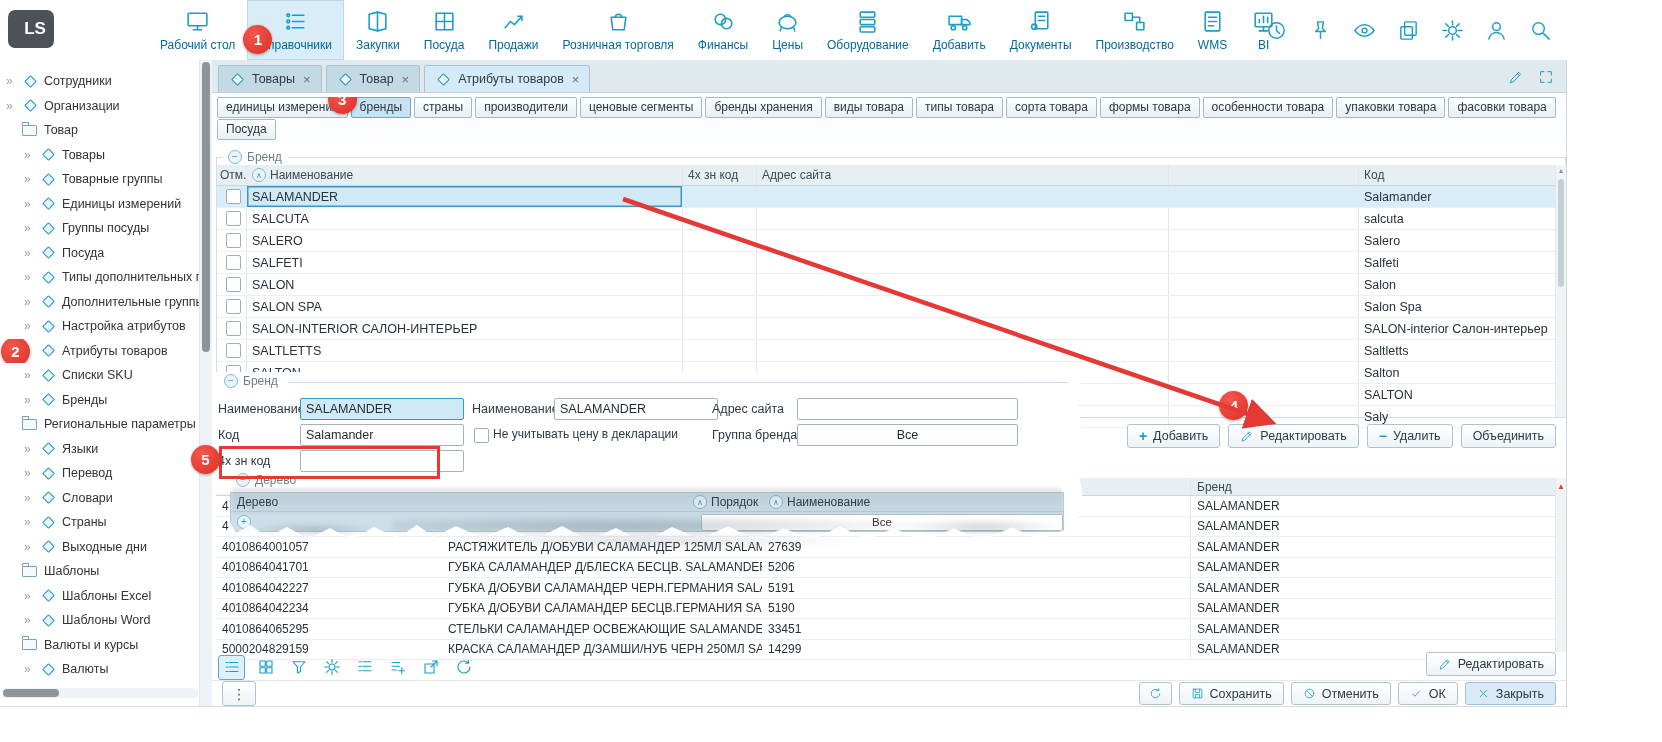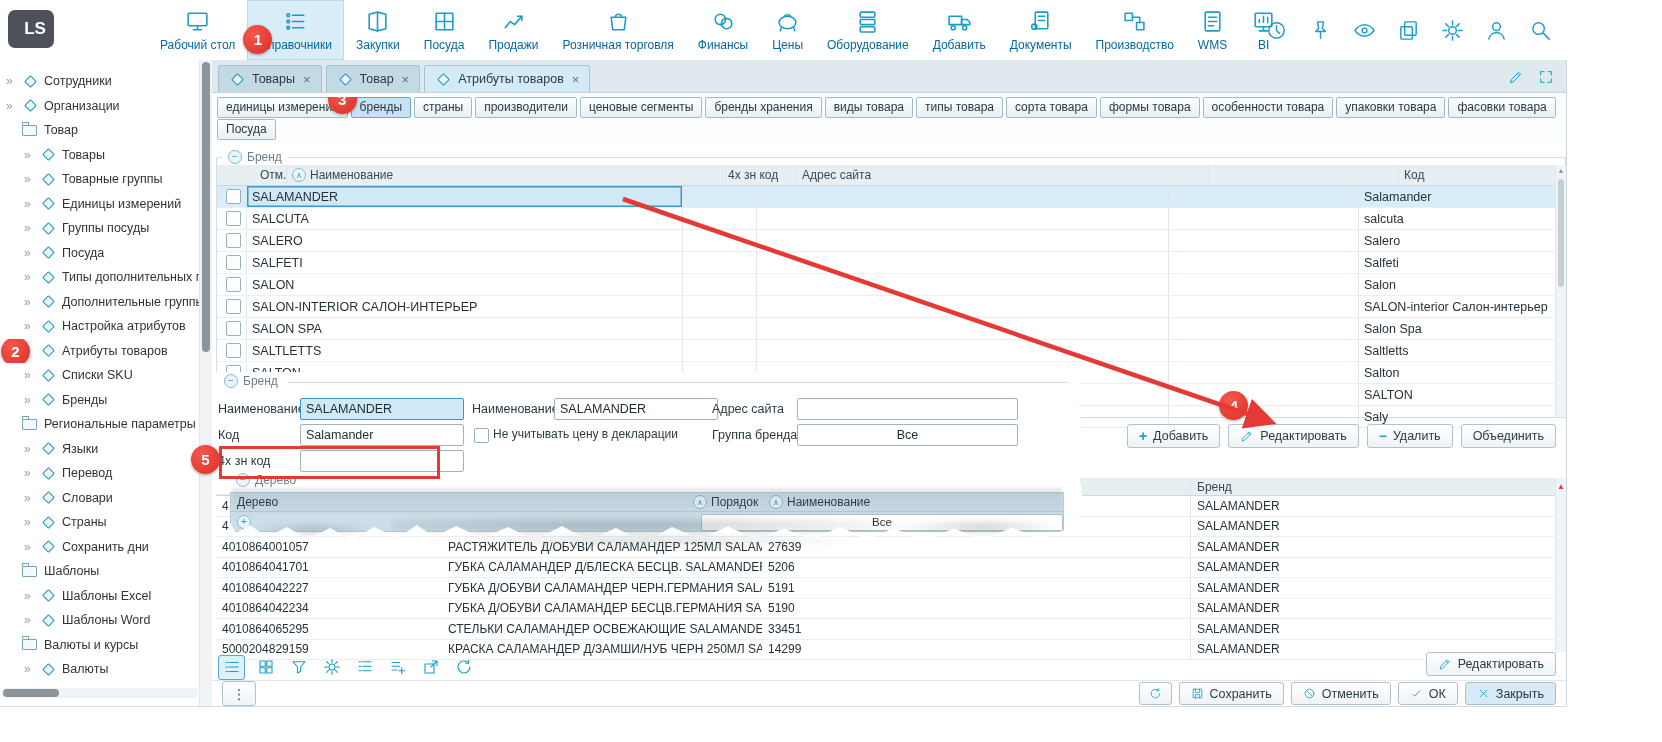--- a/index.html
+++ b/index.html
@@ -97,21 +97,21 @@
   .sorticon{display:inline-flex;width:12px;height:12px;border-radius:50%;border:1px solid #7db9d8;
          color:#3a96c4;font-size:8px;align-items:center;justify-content:center;background:#eaf5fb;
          margin-right:4px;flex:none;}
 
   
   .brand-group{position:absolute;left:4px;top:90px;width:1350px;height:268px;}
   .brand-frame{position:absolute;left:0;top:7px;right:0;bottom:0;border:1px solid #d3dde4;}
   .brand-legend{left:6px;top:0;}
   .bhead{position:absolute;left:1px;top:15px;width:1339px;height:21px;background:#e7eff3;
          border-bottom:1px solid #c9d6de;display:flex;font-size:12px;color:#3c4a53;
-         align-items:center;box-sizing:border-box;padding-left:40px;}
+         align-items:center;box-sizing:border-box;}
   .bc{height:100%;display:flex;align-items:center;padding-left:5px;box-sizing:border-box;
       border-right:1px solid #dfe8ed;overflow:hidden;white-space:nowrap;}
   .c-mark{width:30px;padding-left:3px;}
   .c-name{width:436px;}
   .c-code4{width:74px;}
   .c-site{width:412px;}
   .c-fillb{width:190px;}
   .c-code{flex:1;border-right:none;}
   .brows{position:absolute;left:1px;top:36px;width:1339px;}
   .brow{display:flex;height:21px;border-bottom:1px solid #e9eff3;font-size:12.5px;color:#25323a;
@@ -640,21 +640,21 @@
         <div class="side-item lvl1">
           <span class="exp">»</span>
           <span class="ic ic-diamond"></span>
           <span class="side-label">Страны</span>
 
         </div>
 
         <div class="side-item lvl1">
           <span class="exp">»</span>
           <span class="ic ic-diamond"></span>
-          <span class="side-label">Сохранить дни</span>
+          <span class="side-label">Выходные дни</span>
 
         </div>
 
         <div class="side-item lvl0">
           <span class="exp"></span>
           <span class="ic ic-folder"></span>
           <span class="side-label">Шаблоны</span>
 
         </div>
 
@@ -885,39 +885,39 @@
             <div class="bc c-site"></div>
             <div class="bc c-fillb"></div>
             <div class="bc c-code">Salon</div>
           </div>
 
           <div class="brow">
             <div class="bc c-mark">
               <span class="cb"></span>
             </div>
             <div class="bc c-name">
+              <span>SALON SPA</span>
+            </div>
+            <div class="bc c-code4"></div>
+            <div class="bc c-site"></div>
+            <div class="bc c-fillb"></div>
+            <div class="bc c-code">Salon Spa</div>
+          </div>
+
+          <div class="brow">
+            <div class="bc c-mark">
+              <span class="cb"></span>
+            </div>
+            <div class="bc c-name">
               <span>SALON-INTERIOR САЛОН-ИНТЕРЬЕР</span>
             </div>
             <div class="bc c-code4"></div>
             <div class="bc c-site"></div>
             <div class="bc c-fillb"></div>
             <div class="bc c-code">SALON-interior Салон-интерьер</div>
-          </div>
-
-          <div class="brow">
-            <div class="bc c-mark">
-              <span class="cb"></span>
-            </div>
-            <div class="bc c-name">
-              <span>SALON SPA</span>
-            </div>
-            <div class="bc c-code4"></div>
-            <div class="bc c-site"></div>
-            <div class="bc c-fillb"></div>
-            <div class="bc c-code">Salon Spa</div>
           </div>
 
           <div class="brow">
             <div class="bc c-mark">
               <span class="cb"></span>
             </div>
             <div class="bc c-name">
               <span>SALTLETTS</span>
             </div>
             <div class="bc c-code4"></div>

